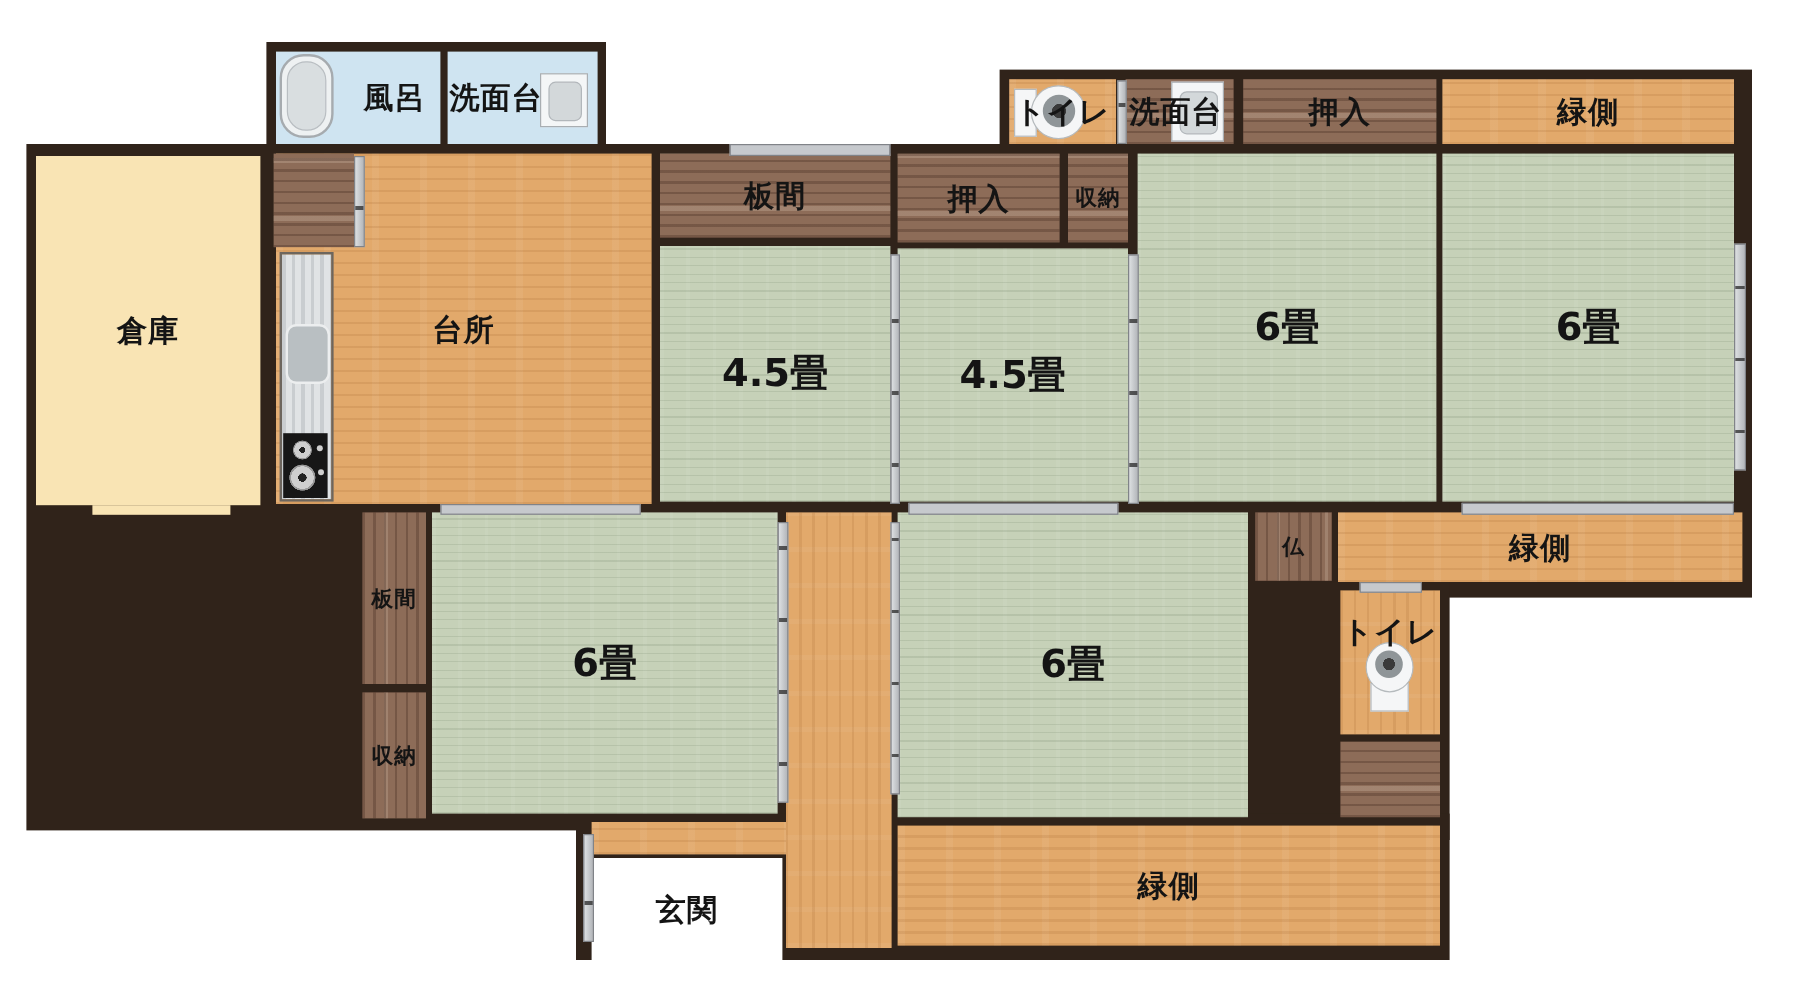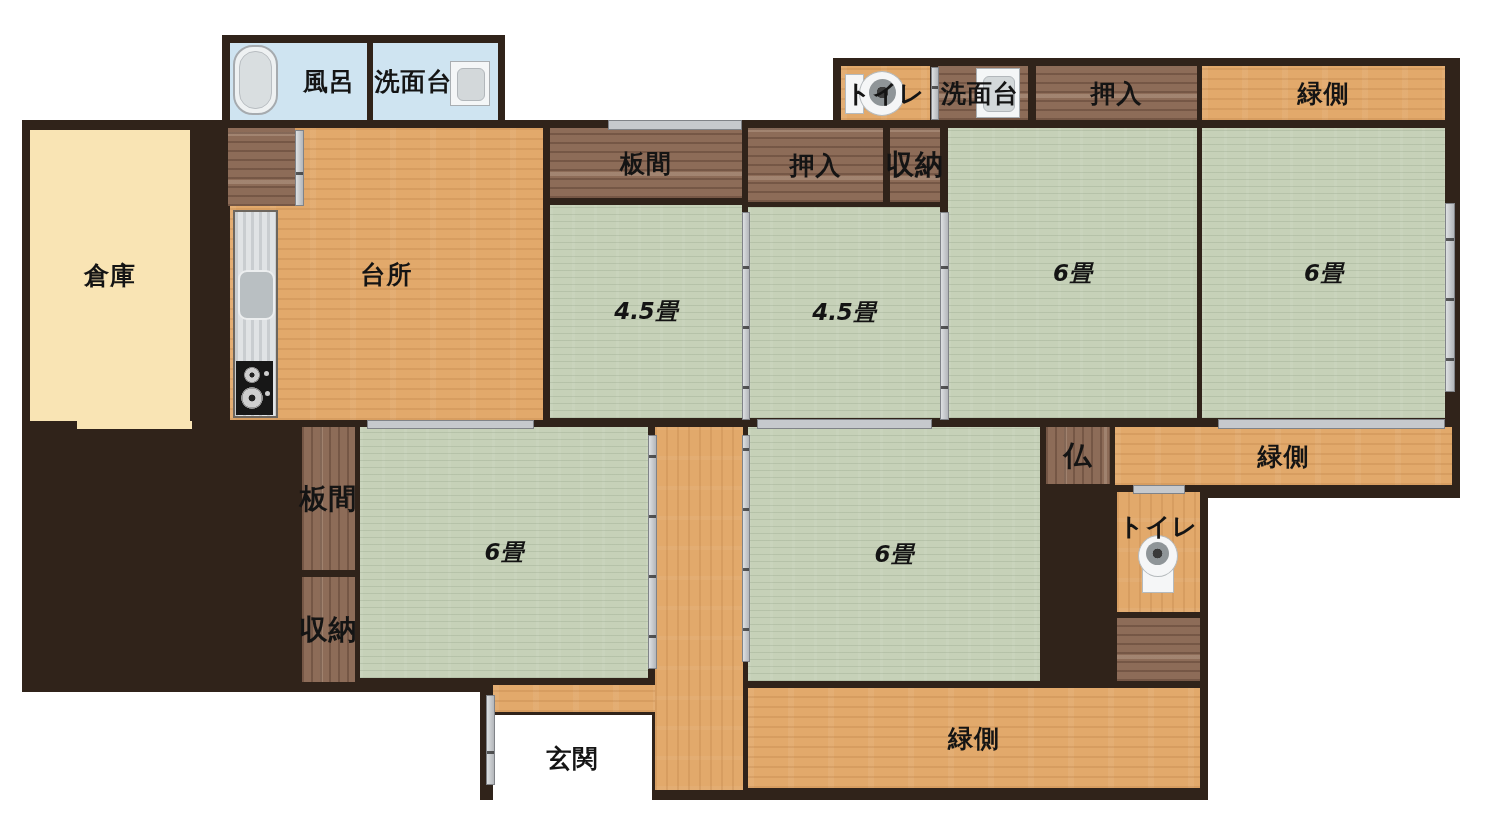--- a/index.html
+++ b/index.html
@@ -1,22 +1,22 @@
 <!DOCTYPE html>
 <html><head>
 <meta charset="utf-8">
 <style>
   html,body{margin:0;padding:0;background:#ffffff;}
   #stage{position:relative;width:1500px;height:833px;background:#ffffff;overflow:hidden;
          font-family:"DejaVu Sans","Liberation Sans",sans-serif;}
   .wall{position:absolute;background:#30231a;}
   .room{position:absolute;display:flex;align-items:center;justify-content:center;overflow:visible;}
   .lbl{color:#141414;font-weight:bold;font-size:25px;letter-spacing:1px;white-space:nowrap;z-index:5;}
-  .lbl.big{font-size:23px;letter-spacing:0;font-style:italic;}
-  .lbl.sm{font-size:28px;text-align:center;}
+  .lbl.big{font-size:32px;letter-spacing:0;}
+  .lbl.sm{font-size:18px;text-align:center;}
   
   .tatami{background-color:#c6d1b8;
     background-image:repeating-linear-gradient(0deg,rgba(96,116,88,.16) 0 1px,transparent 1px 7px),
                      repeating-linear-gradient(90deg,rgba(255,255,255,.06) 0 3px,transparent 3px 22px);}
   .wood-l{background-color:#e2a96b;
     background-image:repeating-linear-gradient(90deg,rgba(146,84,30,.14) 0 2px,transparent 2px 11px),
                      repeating-linear-gradient(0deg,rgba(255,255,255,.05) 0 4px,transparent 4px 30px);}
   .wood-lh{background-color:#e2a96b;
     background-image:repeating-linear-gradient(0deg,rgba(146,84,30,.14) 0 2px,transparent 2px 10px),
                      repeating-linear-gradient(90deg,rgba(255,255,255,.06) 0 6px,transparent 6px 40px);}
@@ -97,21 +97,21 @@
   <div class="sinkbox" style="left:976px;top:68px;width:44px;height:50px;">
       <div class="basin"></div>
     </div>
   <div class="room wood-d" style="left:1036px;top:66px;width:161px;height:54px;">
     <span class="lbl">押入</span>
   </div>
   <div class="room wood-lh" style="left:1202px;top:66px;width:243px;height:54px;">
     <span class="lbl">緑側</span>
   </div>
 
-  <div class="room cream" style="left:30px;top:130px;width:160px;height:291px;">
+  <div class="room cream" style="left:30px;top:130px;width:187px;height:291px;">
     <span class="lbl">倉庫</span>
   </div>
   <div class="cream" style="position:absolute;left:77px;top:421px;width:115px;height:8px;"></div>
 
   <div class="room wood-lh" style="left:230px;top:128px;width:313px;height:292px;">
     <span class="lbl">台所</span>
   </div>
   <div class="wood-d" style="position:absolute;left:228px;top:128px;width:67px;height:78px;"></div>
   <div class="rail-v" style="left:295px;top:130px;width:7px;height:74px;"></div>
   <div class="counter">

